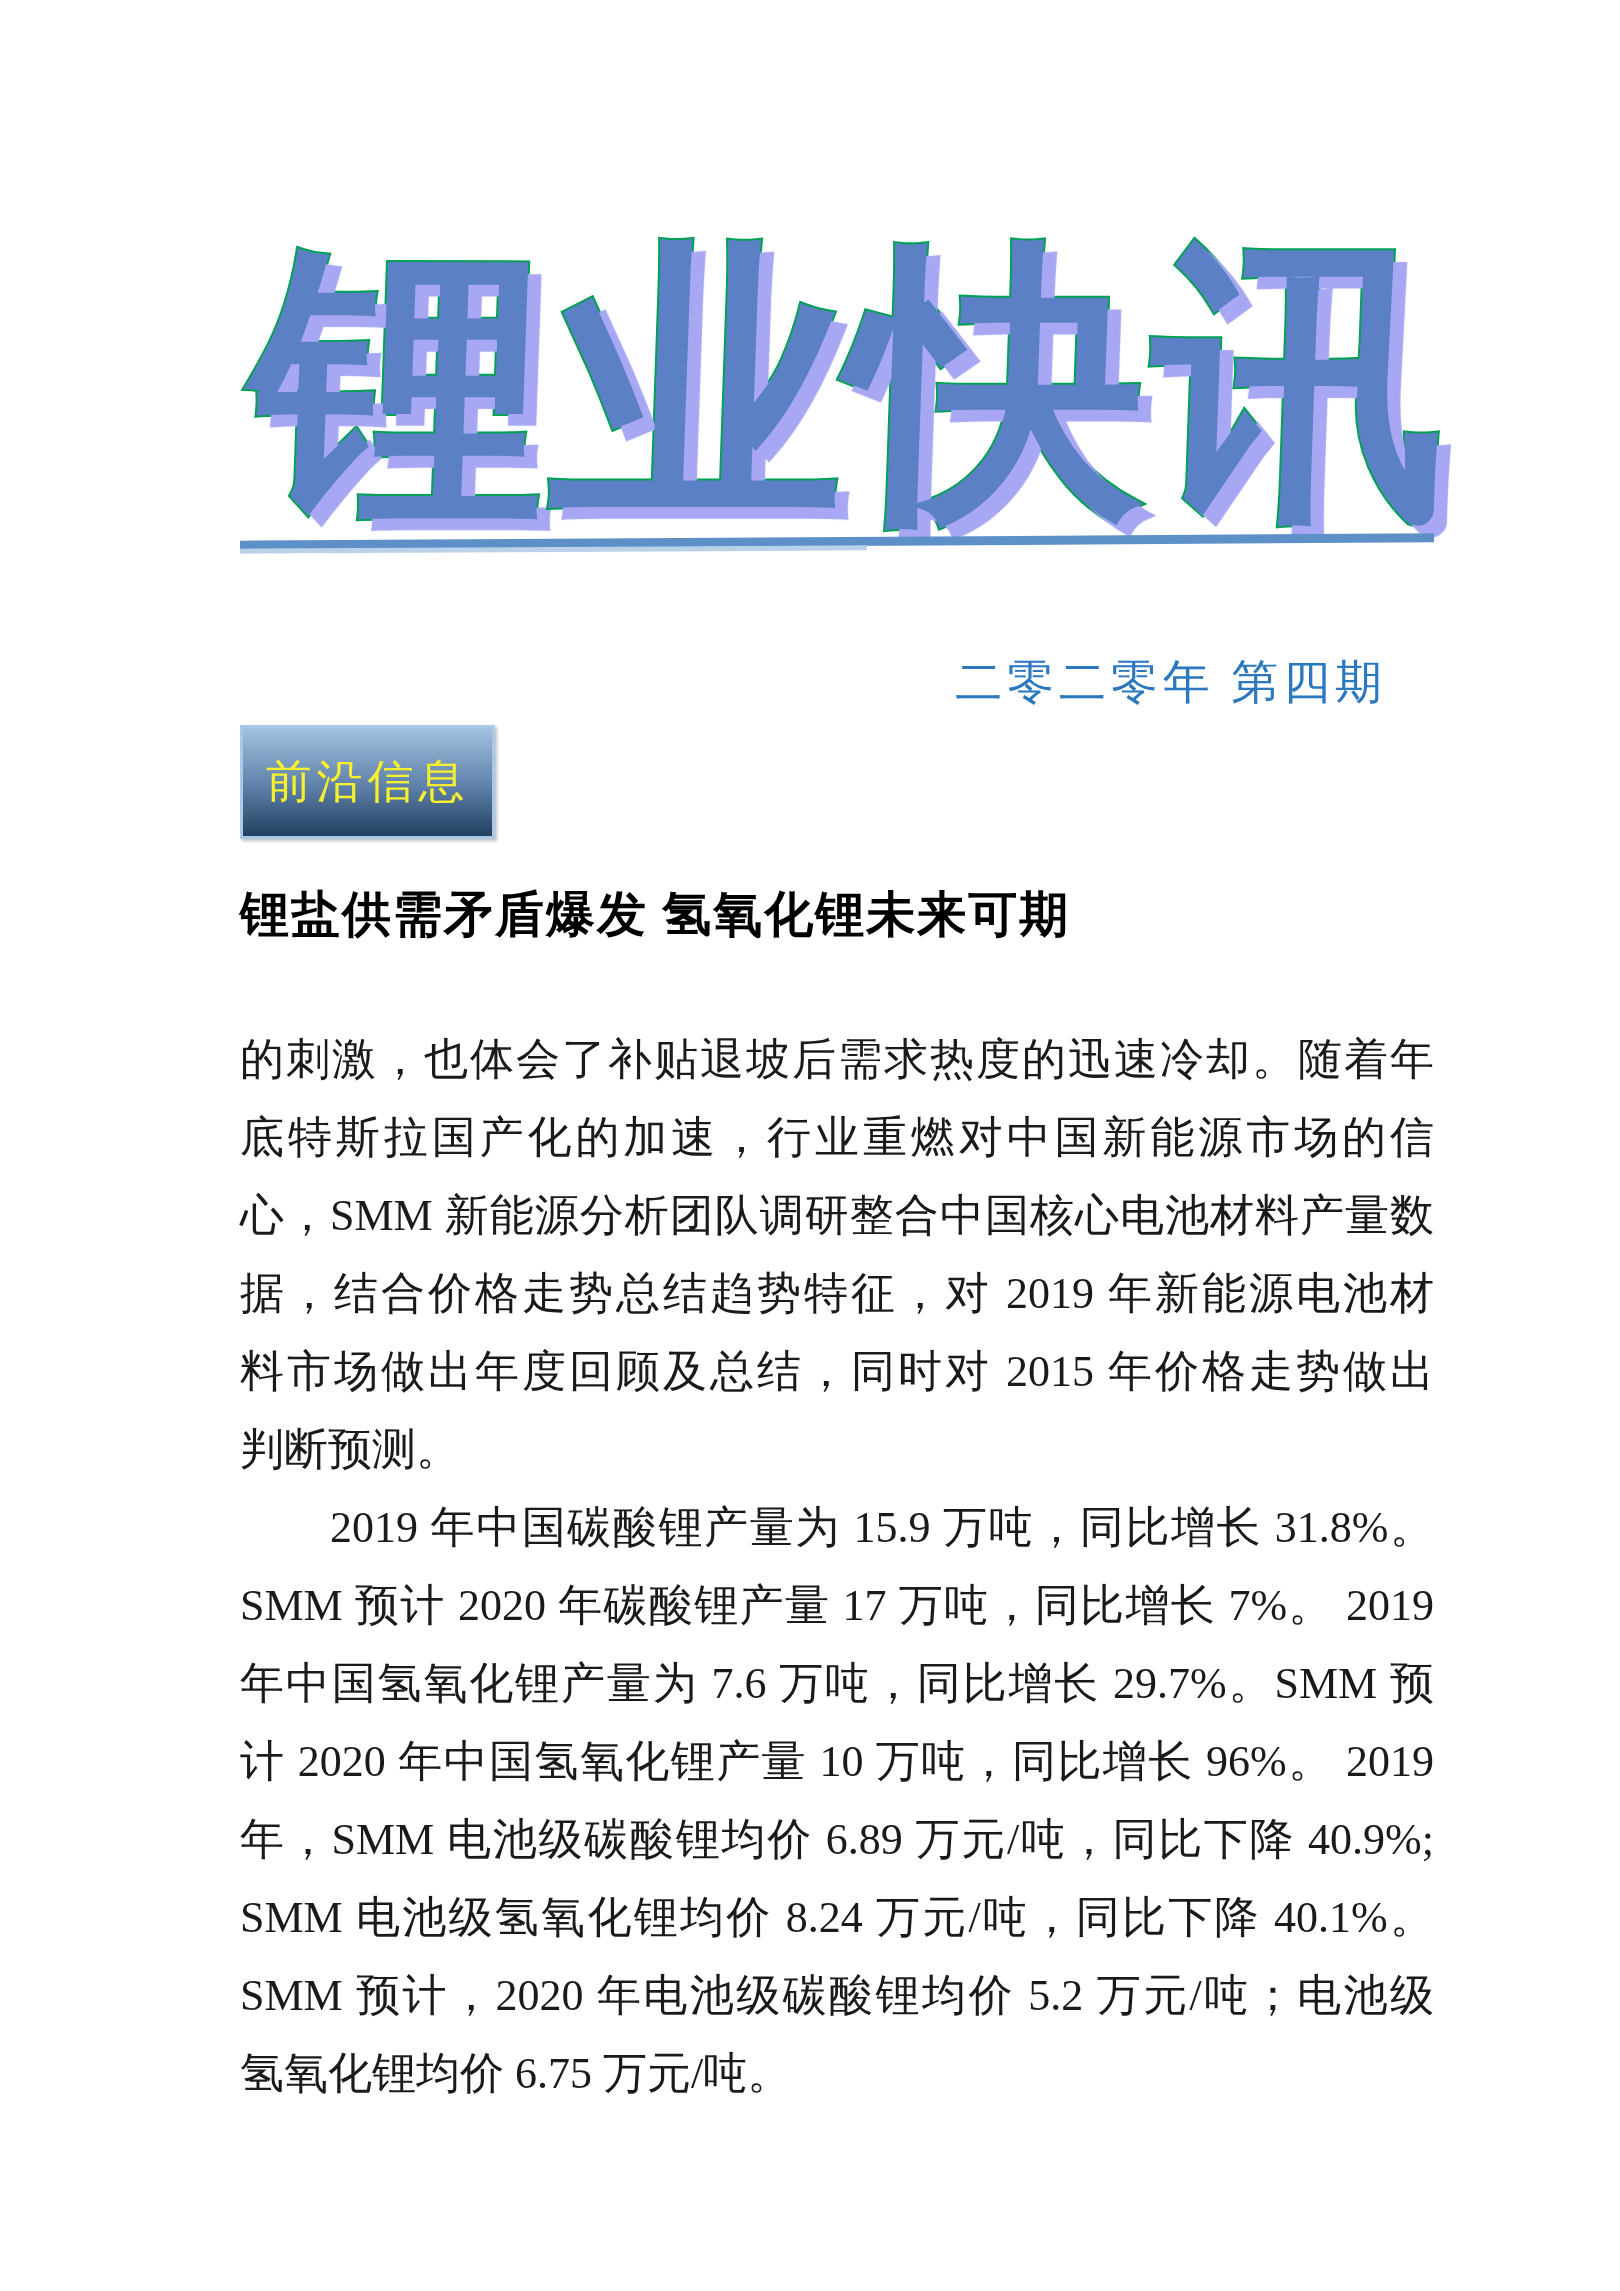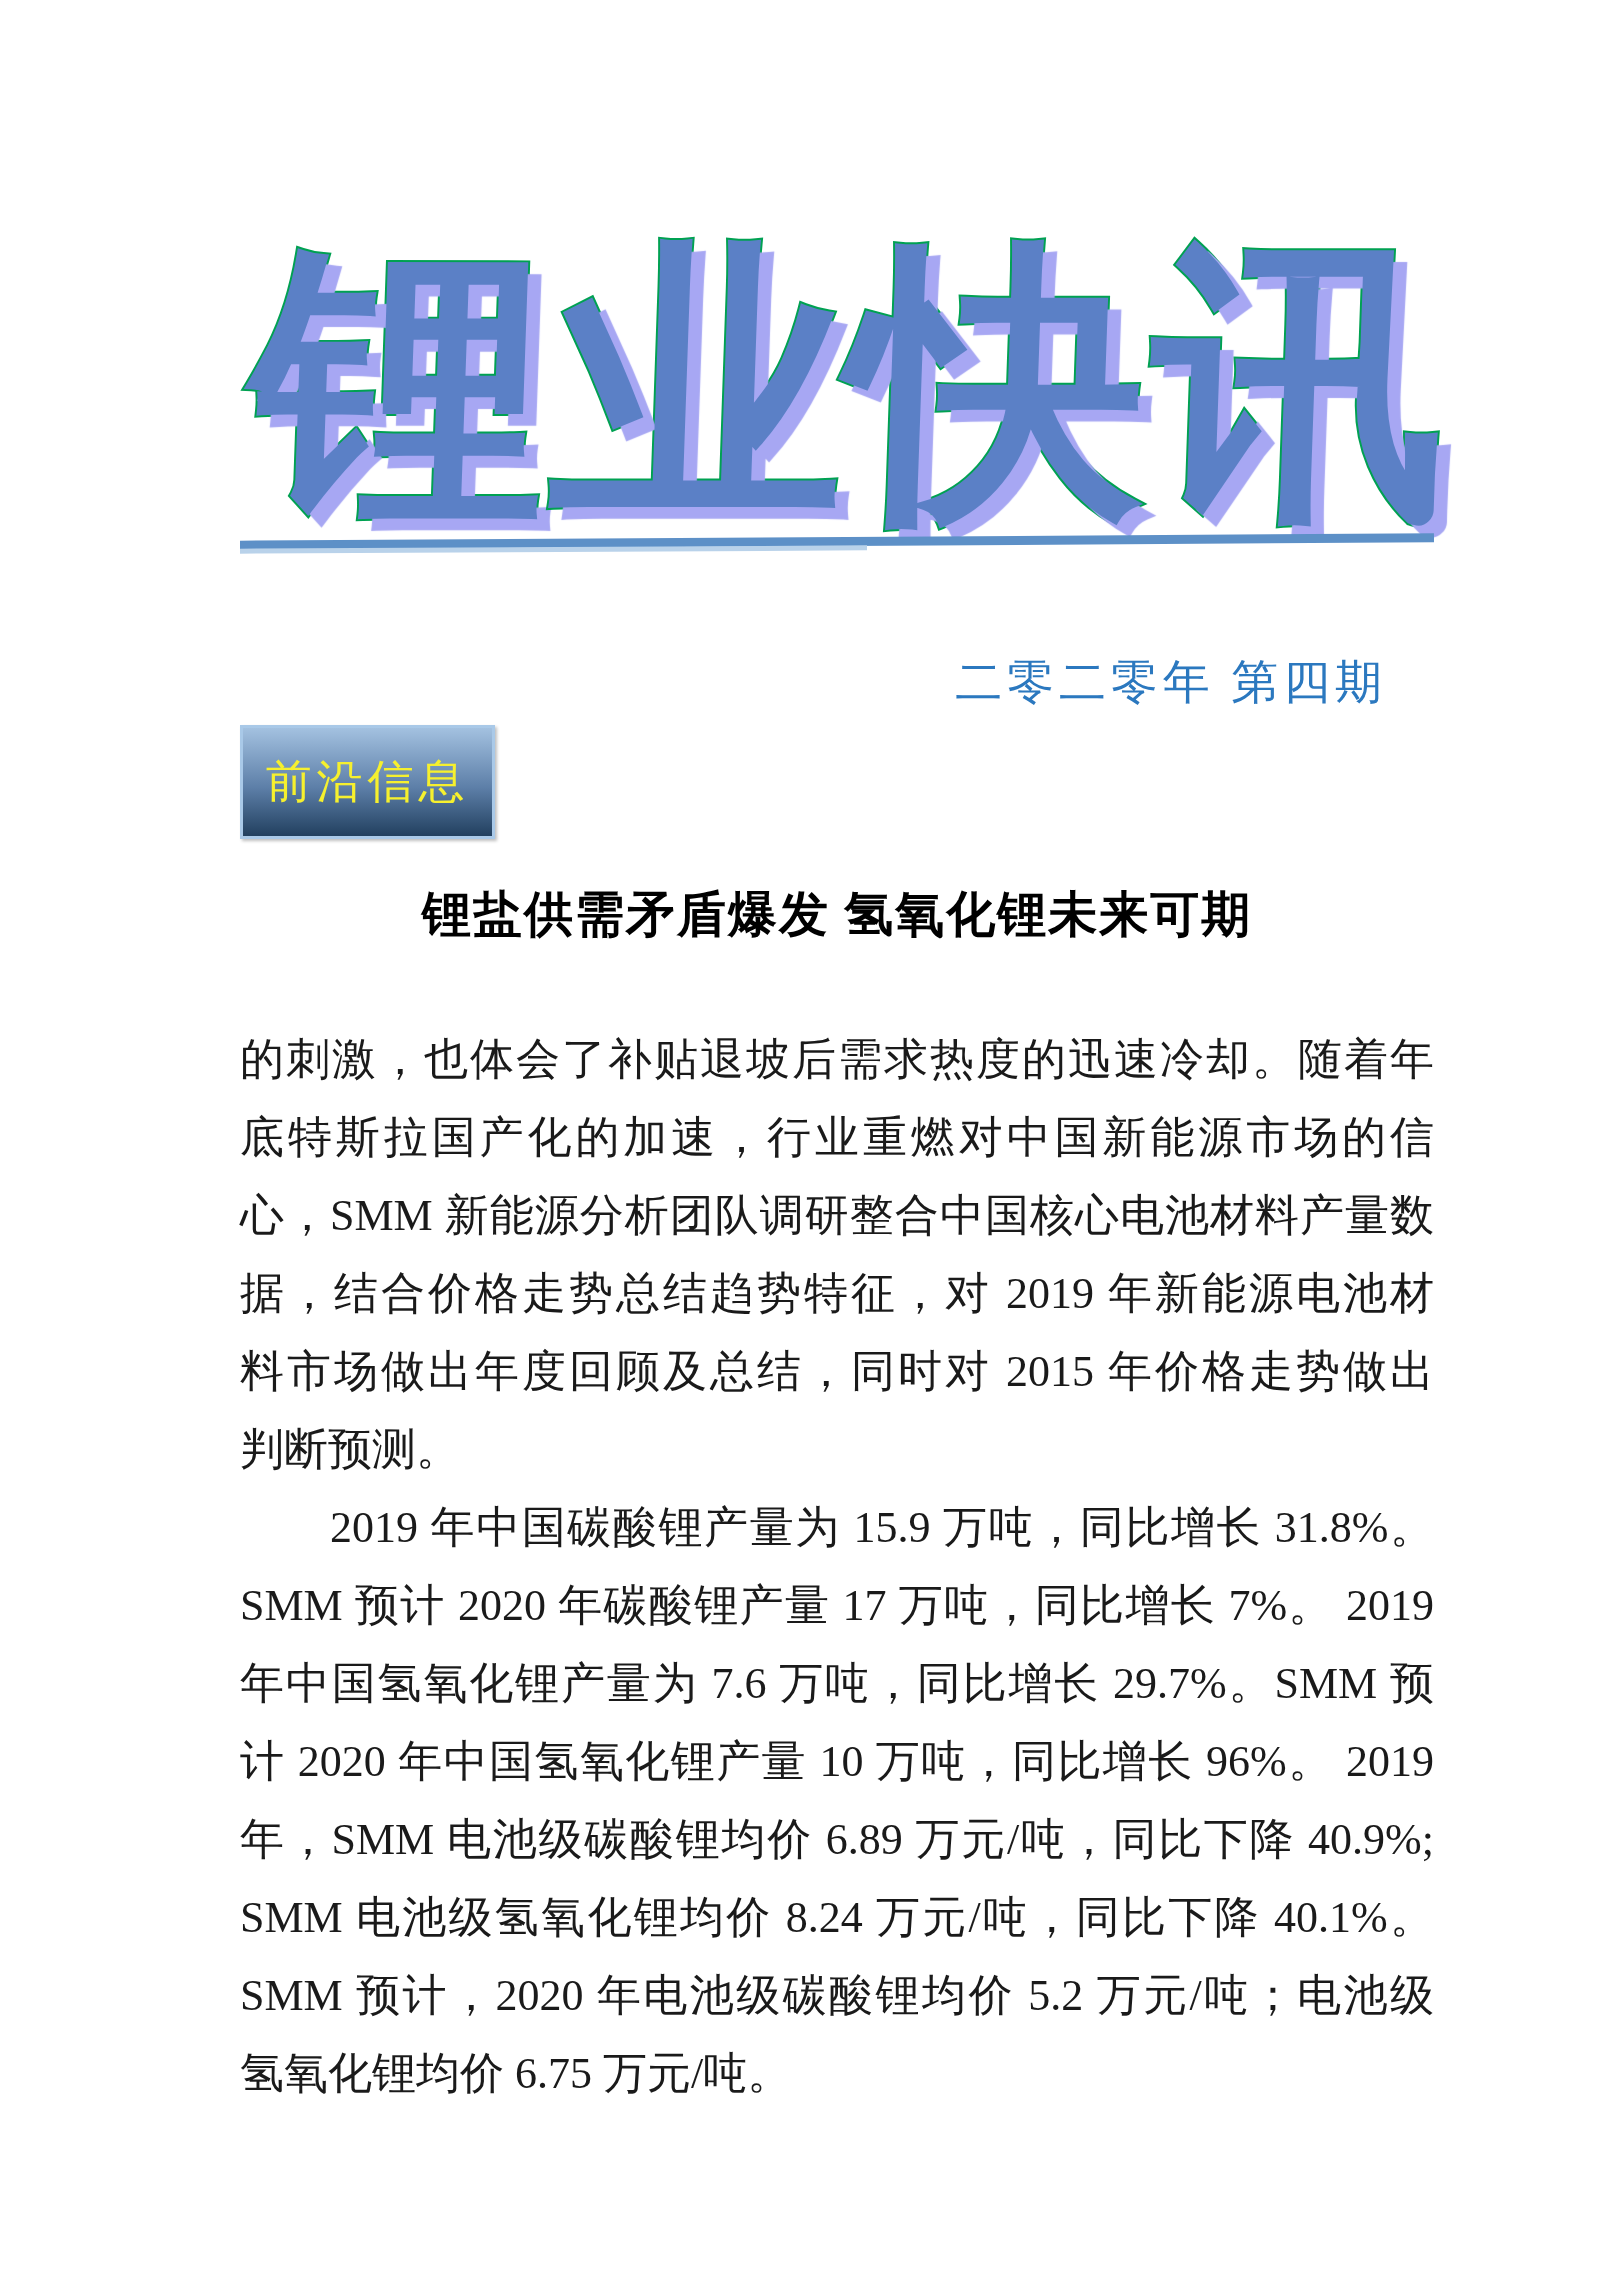--- a/index.html
+++ b/index.html
@@ -81,21 +81,20 @@
     letter-spacing: 4.9px;
     font-family: "Liberation Serif", serif;
   }
 
   
   .headline {
     position: absolute;
     left: 240px; top: 882px;
     width: 1194px;
     margin: 0;
-    text-align: center;
     font-size: 49px;
     font-weight: bold;
     letter-spacing: 2px;
     color: var(--headline-text, #000000);
     font-family: "Liberation Serif", serif;
   }
 
   
   .article {
     position: absolute;

